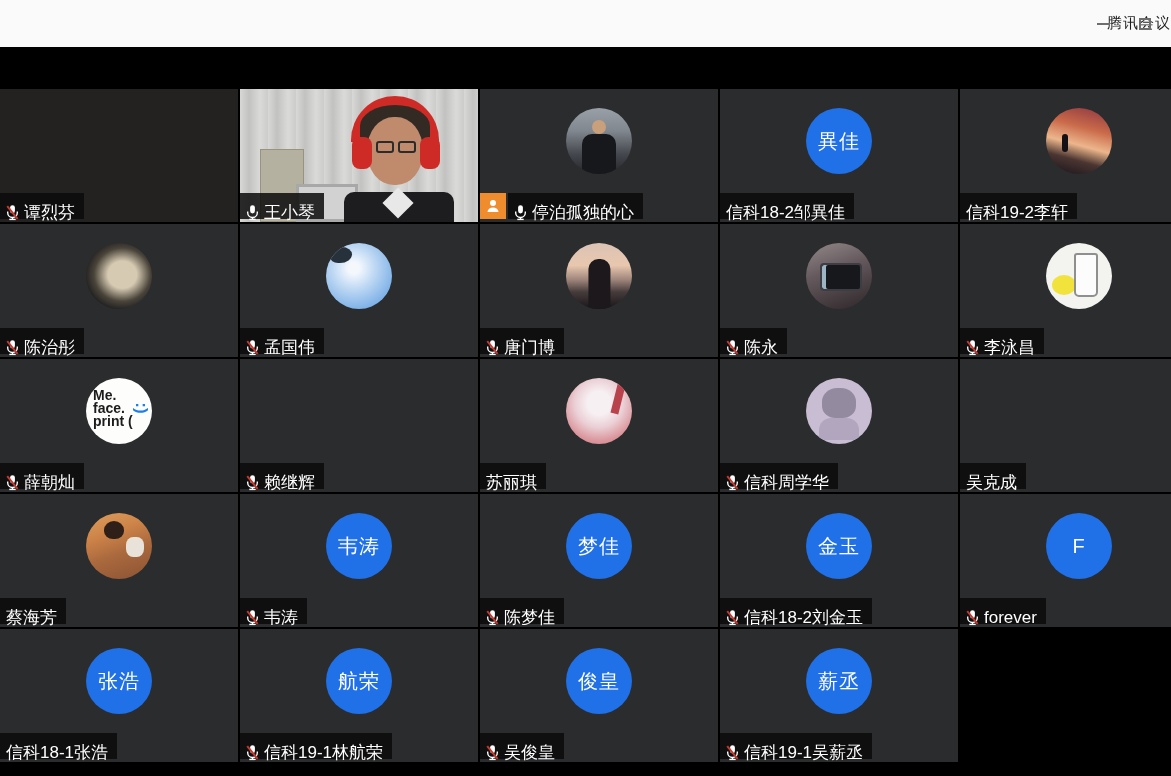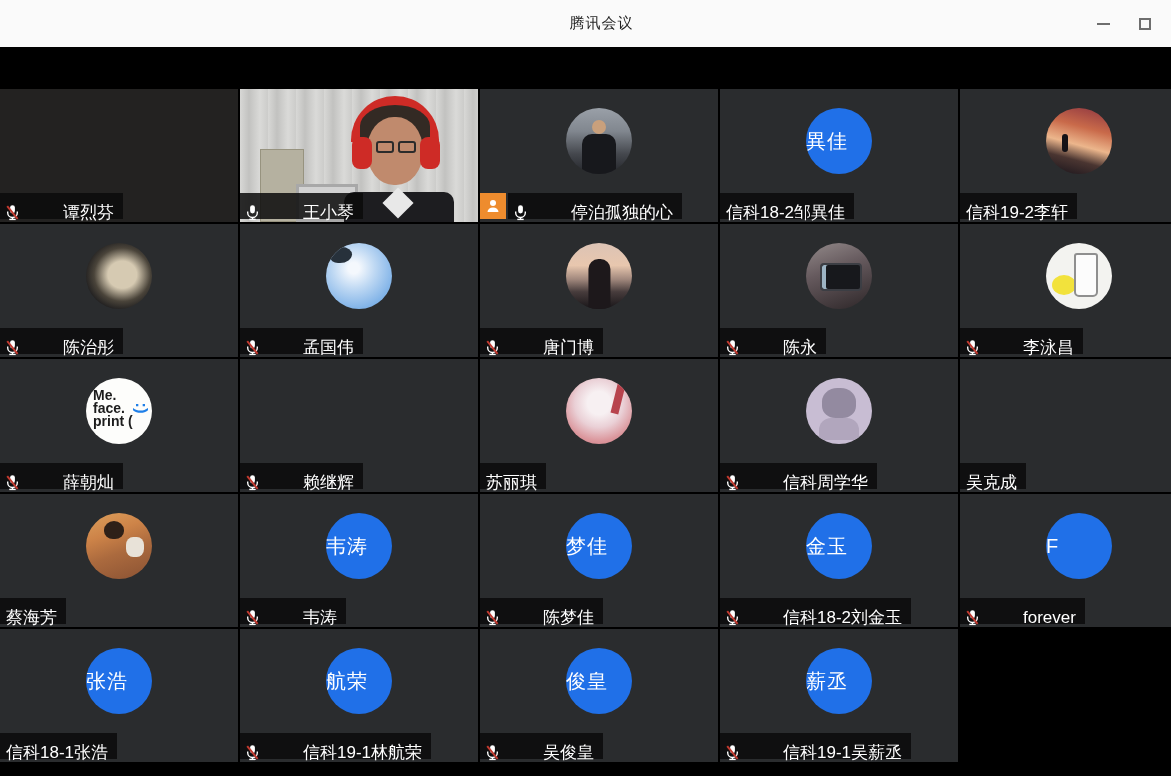--- a/index.html
+++ b/index.html
@@ -1,21 +1,21 @@
 <!DOCTYPE html>
 <html><head>
 <meta charset="utf-8">
 <style>
   * { margin:0; padding:0; box-sizing:border-box; }
   html,body { width:1171px; height:776px; overflow:hidden; background:#000;
               font-family:"Liberation Sans","DejaVu Sans",sans-serif; }
 
   
   .titlebar { position:relative; width:1171px; height:47px; background:#fafafa;
-              display:flex; align-items:center; justify-content:center;padding-left:32px; }
+              display:flex; align-items:center; justify-content:flex-end;padding-left:32px; }
   .titlebar .app-title { font-size:15px; color:#1f1f1f; letter-spacing:1px; }
   .win-btn { position:absolute; top:0; width:44px; height:47px; display:flex;
              align-items:center; justify-content:center; background:transparent; border:none; cursor:pointer; }
   .btn-min { right:46px; }
   .btn-max { right:4px; }
   .glyph-min { width:13px; height:2px; background:#6e6e6e; }
   .glyph-max { width:12px; height:12px; border:2px solid #6e6e6e; background:transparent; }
 
   
   .top-strip { width:1171px; height:42px; background:#000; }
@@ -25,21 +25,21 @@
   .grid { width:1171px; height:673px; overflow:hidden; display:grid;
           grid-template-columns:repeat(5,238px); grid-auto-rows:133px; gap:2px; background:#000; }
 
   .tile { position:relative; background:#2a2c2e; overflow:hidden; cursor:pointer; }
   .tile.video-dark { background:#232221; }
   .tile.active { outline:2px solid #2bac64; outline-offset:-2px; }
 
   
   .avatar { position:absolute; left:50%; top:19px; transform:translateX(-50%);
             width:66px; height:66px; border-radius:50%; overflow:hidden; }
-  .av-initials { background:#2070e8; display:flex; align-items:center; }
+  .av-initials { background:#2070e8; display:flex; align-items:center; justify-content:center; }
   .av-initials .av-text { color:#fff; font-size:20px; letter-spacing:1px; }
 
   .av-textcard { background:#fdfdfb; }
   .av-textcard .tc-lines { position:absolute; left:7px; top:11px; font-size:14px; font-weight:bold;
                            color:#1c1c1c; line-height:13px; }
   .av-textcard .tc-smiley { position:absolute; right:6px; top:20px; color:#1f7fe8; font-size:17px;
                             font-weight:bold; transform:rotate(90deg); }
 
   
   .av-suit { background:linear-gradient(180deg,#9aa0a8 0%,#81878f 35%,#44474d 70%,#23252a 100%); }
@@ -102,21 +102,21 @@
   .vs-body { position:absolute; left:104px; bottom:0; width:110px; height:30px;
              border-radius:10px 10px 0 0; background:#1d1d20; }
   .vs-collar { position:absolute; left:147px; bottom:8px; width:22px; height:22px;
                background:#e8e8e8; transform:rotate(45deg); }
 
   
   .plate-row { position:absolute; left:0; bottom:3px; display:flex; align-items:stretch; }
   .badge { width:26px; height:26px; background:#ee8c2e; display:flex; align-items:center;
            justify-content:center; margin-right:2px; }
   .nameplate { display:flex; align-items:center; background:rgba(10,10,10,0.85);
-               height:26px; padding:13px 9px 0 4px;gap:39px; }
+               height:26px; padding:13px 9px 0 4px; }
   .nameplate.no-mic { padding-left:6px; }
   .pname { color:#fff; font-size:17px; white-space:nowrap; }
   .mic { width:17px; height:17px; margin-right:3px; flex:none; }
 </style>
 </head>
 <body>
 
 <div class="titlebar">
   <span class="app-title">腾讯会议</span>
   <button class="win-btn btn-min">

